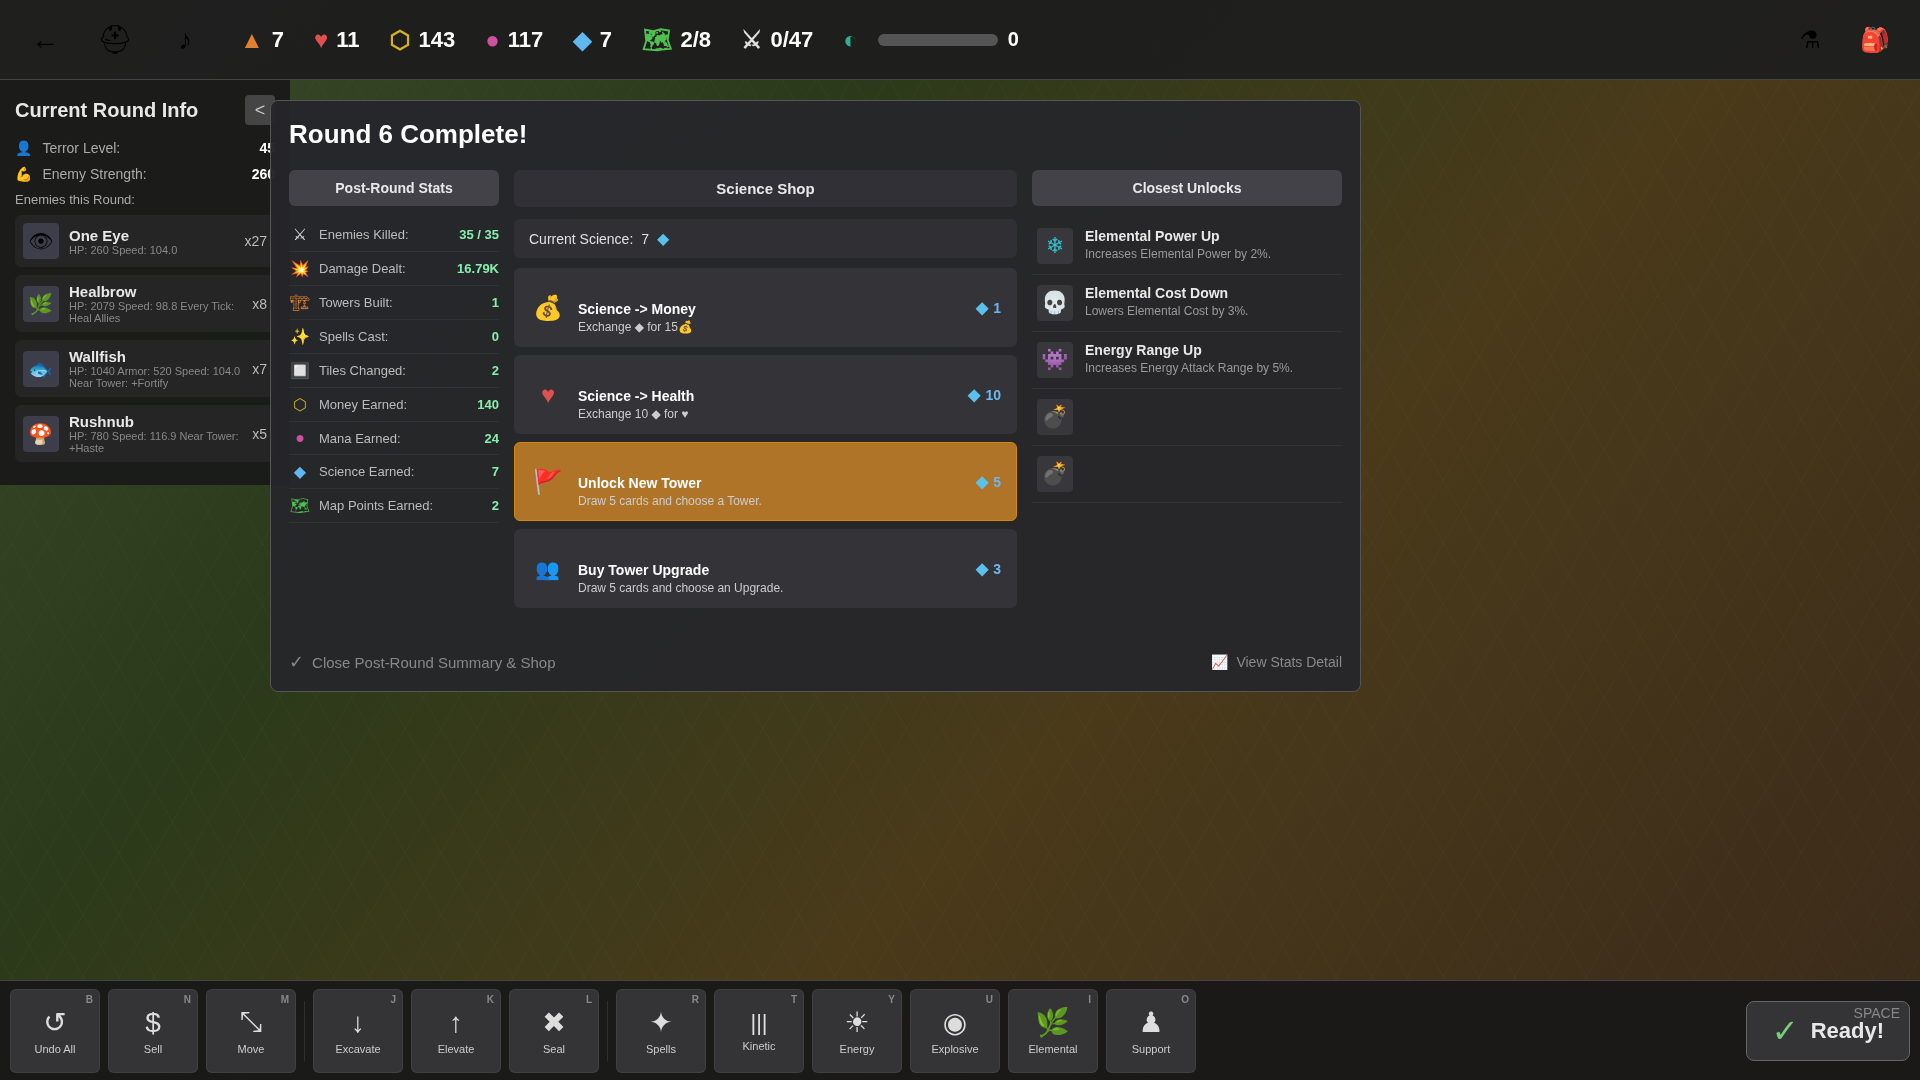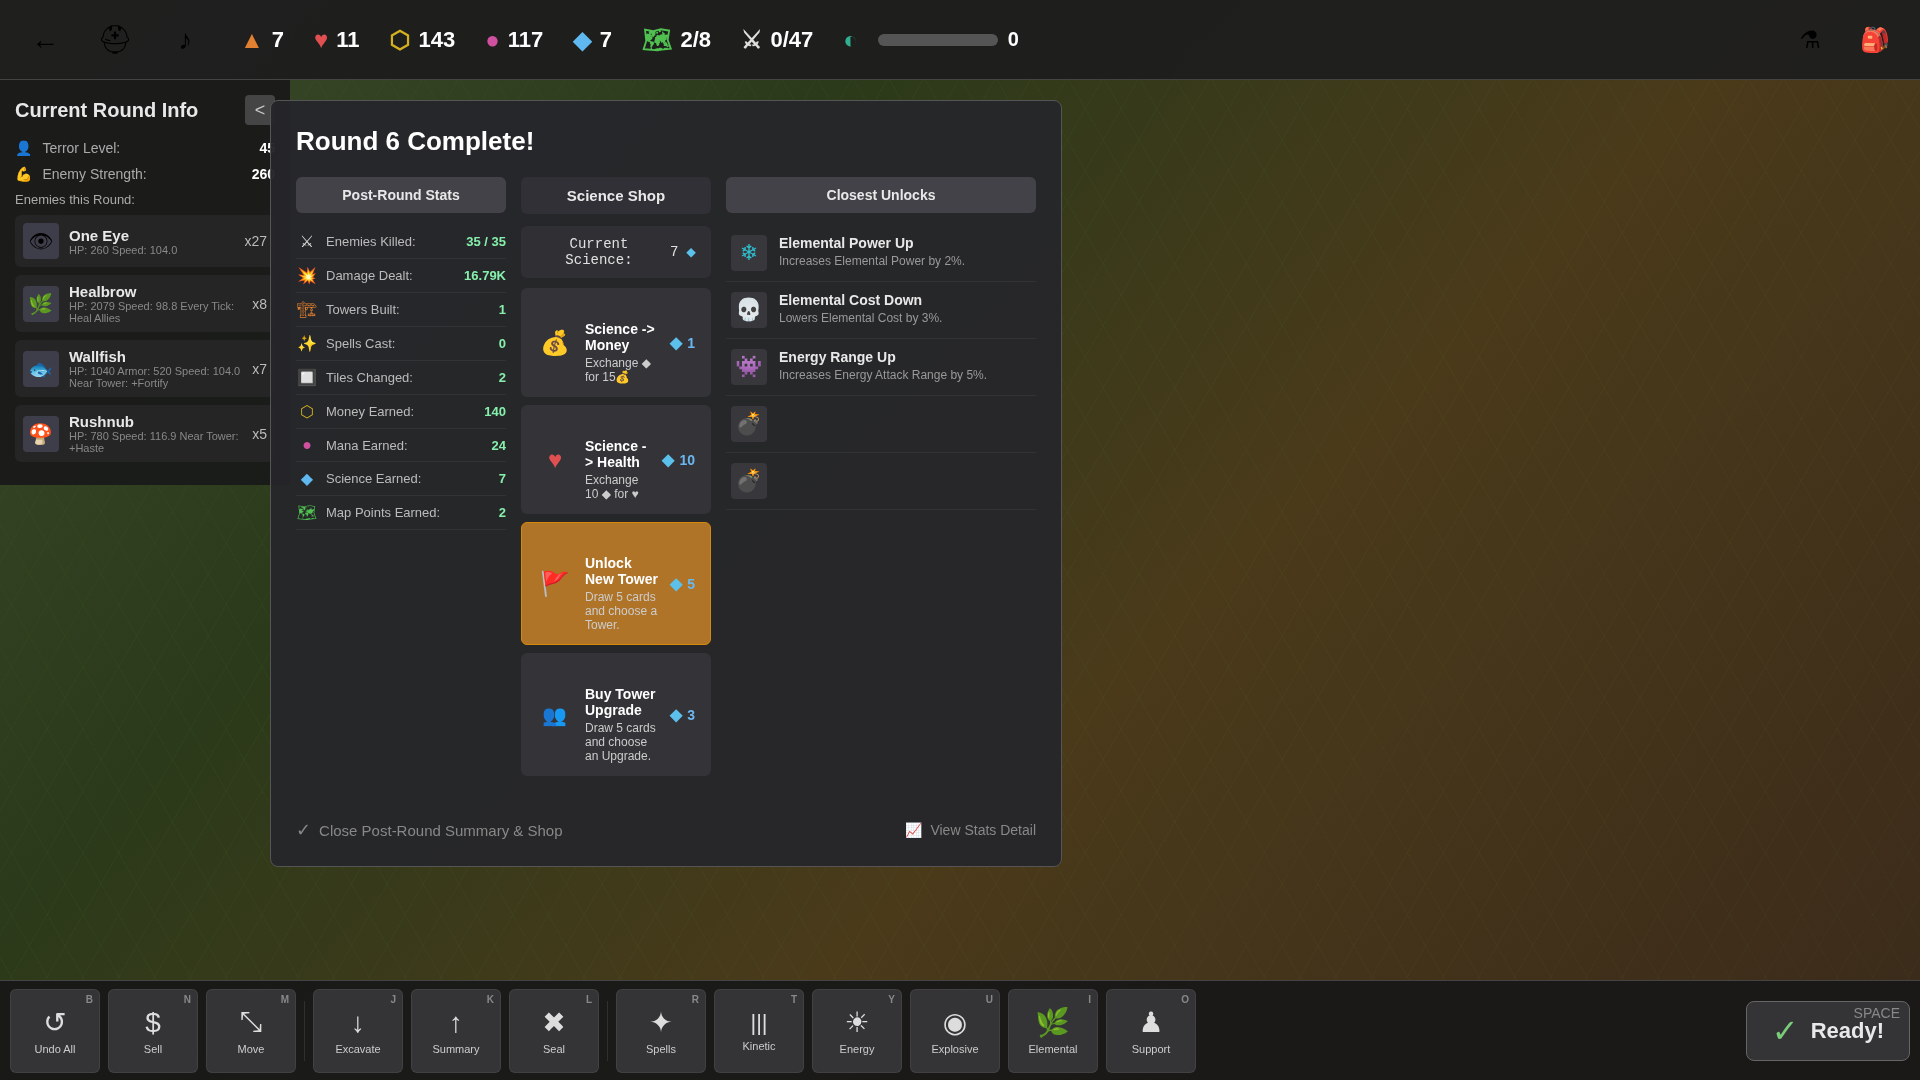--- a/index.html
+++ b/index.html
@@ -192,24 +192,24 @@
       font-size: 14px;
       color: #bbb;
       font-weight: normal;
     }
 
     
     .modal {
       position: absolute;
       top: 100px;
       left: 270px;
-      width: 792px;
+      width: 1091px;
       background: rgba(38,38,42,0.97);
       border-radius: 8px;
-      padding: 25px;
+      padding: 18px;
       z-index: 200;
       border: 1px solid #555;
     }
 
     .modal-title {
       font-size: 26px;
       font-weight: bold;
       color: #fff;
       margin-bottom: 20px;
     }
@@ -281,23 +281,22 @@
     .current-science {
       background: rgba(50,50,55,0.8);
       border-radius: 6px;
       padding: 10px 15px;
       font-size: 14px;
       color: #e0e0e0;
       text-align: center;
       margin-bottom: 10px;
       display: flex;
       align-items: center;
-      justify-content: flex-end;
+      justify-content: flex-start;
       gap: 8px;
-      font-family: Liberation Mono, monospace;
     }
 
     .shop-item {
       background: rgba(55,55,60,0.8);
       border-radius: 6px;
       padding: 12px 15px;
       margin-bottom: 8px;
       display: flex;
       align-items: center;
       gap: 12px;
@@ -830,21 +829,21 @@
 
   <div class="bottom-btn">
     <span class="bottom-btn-key">J</span>
     <span class="bottom-btn-icon">↓</span>
     <span class="bottom-btn-label">Excavate</span>
   </div>
 
   <div class="bottom-btn">
     <span class="bottom-btn-key">K</span>
     <span class="bottom-btn-icon">↑</span>
-    <span class="bottom-btn-label">Summary</span>
+    <span class="bottom-btn-label">Elevate</span>
   </div>
 
   <div class="bottom-btn">
     <span class="bottom-btn-key">L</span>
     <span class="bottom-btn-icon">✖</span>
     <span class="bottom-btn-label">Seal</span>
   </div>
 
   <div class="divider"></div>
 

